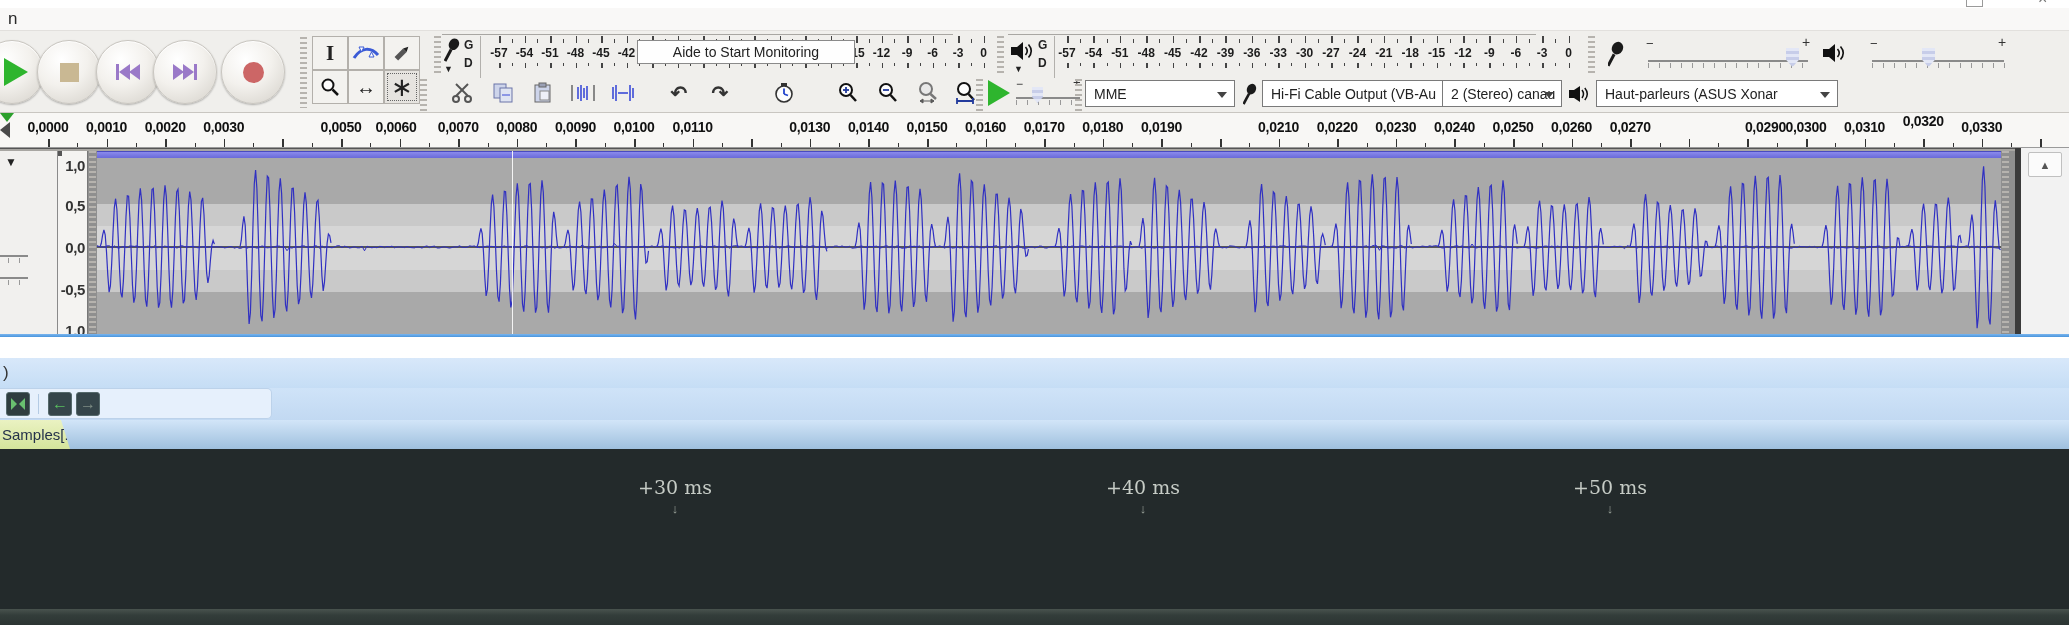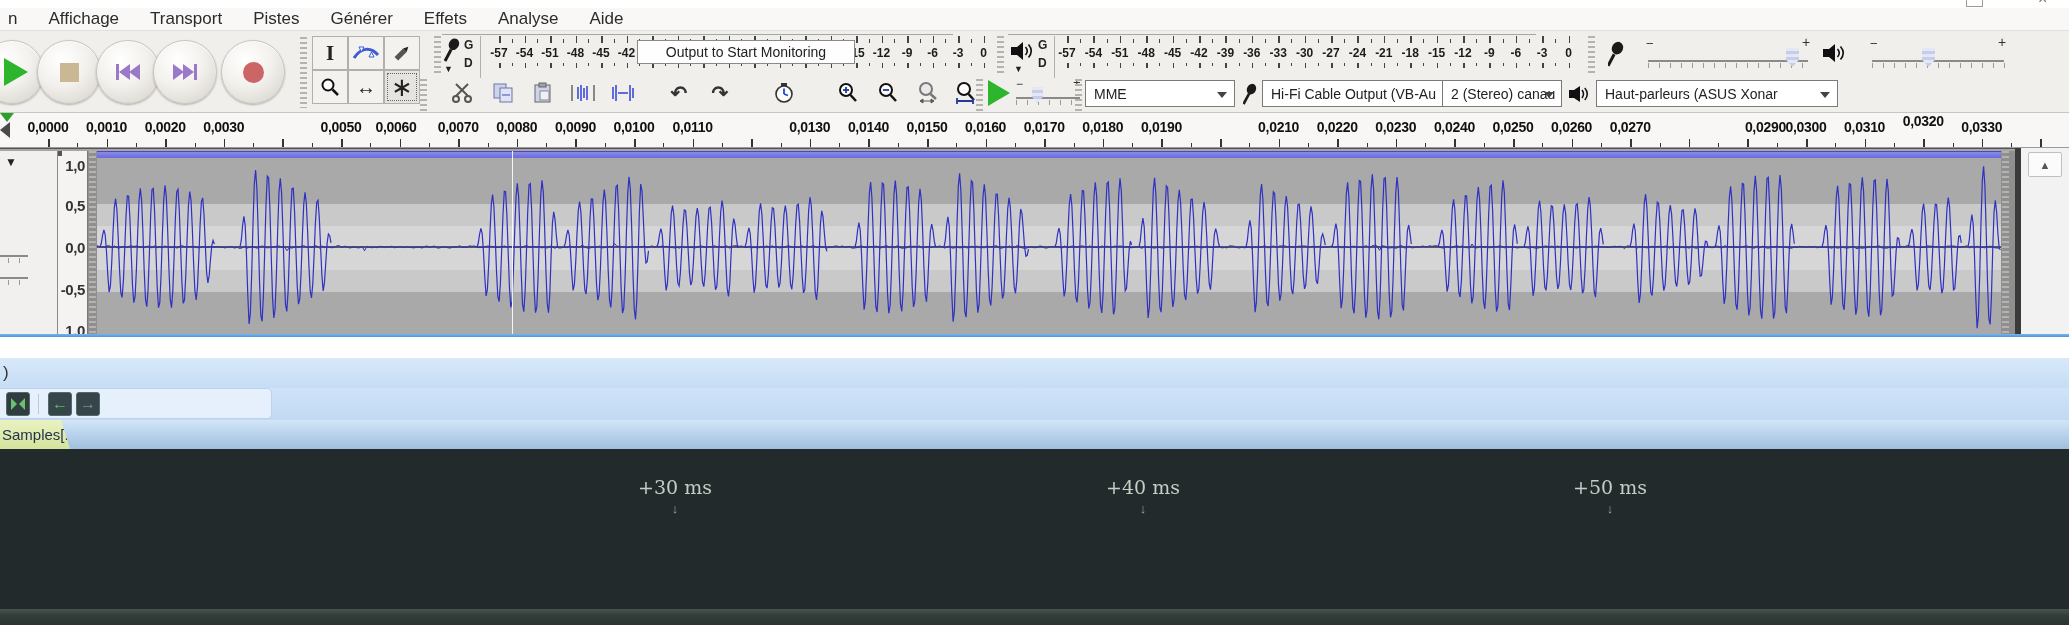--- a/index.html
+++ b/index.html
@@ -40,29 +40,20 @@
   <div class="abs" id="audacity" style="left:0;top:0;width:2069px;height:334px;background:#f7f6f4">
 
     <div class="abs" style="left:0;top:0;width:2069px;height:8px;background:#ffffff"></div>
     <div class="abs" style="left:1966px;top:0;width:17px;height:7px;border:1px solid #9a9a9a;border-top:none;background:#fff"></div>
     <div class="abs" style="left:2036px;top:0;width:16px;height:7px;overflow:hidden">
       <span class="abs" style="left:2px;top:-10px;font-size:16px;color:#777">×</span>
     </div>
 
     <div class="abs" style="left:0;top:8px;width:2069px;height:23px;background:#f9f8f7;border-bottom:1px solid #e2e0dd;display:flex;align-items:center;gap:27px;padding-left:6px">
       <span class="menuitem">n</span>
-      <span id="menu-items" style="display:flex;gap:27px">
-          <span class="menuitem">Affichage</span>
-          <span class="menuitem">Transport</span>
-          <span class="menuitem">Pistes</span>
-          <span class="menuitem">Générer</span>
-          <span class="menuitem">Effets</span>
-          <span class="menuitem">Analyse</span>
-          <span class="menuitem">Aide</span>
-        </span>
     </div>
 
     <div class="abs" style="left:0;top:31px;width:2069px;height:82px;background:#f0efec;border-bottom:1px solid #c9c6c1">
 
       <div class="abs tbtn" style="left:-20px;top:9px">
         <div style="width:0;height:0;border-left:24px solid #2eb52e;border-top:14px solid transparent;border-bottom:14px solid transparent;margin-left:8px"></div>
       </div>
       <div class="abs tbtn" style="left:37px;top:9px">
         <div style="width:19px;height:19px;background:#c9b893"></div>
       </div>
@@ -230,21 +221,21 @@
             <div class="mtick" style="left: 516px; top: 29px; width: 1.5px; height: 5px;"></div>
             <div class="mtick" style="left: 528.75px; top: 5px; width: 1px; height: 4px;"></div>
             <div class="mtick" style="left: 528.75px; top: 29px; width: 1px; height: 3px;"></div>
             <div class="mnum" style="left: 541.5px; top: 12px;">0</div>
             <div class="mtick" style="left: 541.5px; top: 2px; width: 1.5px; height: 7px;"></div>
             <div class="mtick" style="left: 541.5px; top: 29px; width: 1.5px; height: 5px;"></div>
             <div style="left: 45px; top: 27.5px; width: 510.5px; height: 1px; background: rgb(168, 166, 162);"></div>
           </div>
       </div>
 
-      <div class="abs" style="left:637px;top:9px;width:218px;height:24px;background:#fefefe;border:1px solid #8a8a8a;font-size:14px;display:flex;align-items:center;justify-content:center;z-index:5">Output to Start Monitoring</div>
+      <div class="abs" style="left:637px;top:9px;width:218px;height:24px;background:#fefefe;border:1px solid #8a8a8a;font-size:14px;display:flex;align-items:center;justify-content:center;z-index:5">Aide to Start Monitoring</div>
 
       <div class="abs grab" style="left:997px;top:5px;height:40px"></div>
       <div class="abs" style="left:1008px;top:3px;width:575px;height:44px">
         <svg class="abs" style="left:2px;top:6px" width="24" height="22">
             <polygon points="1,7 7,7 13,2 13,20 7,15 1,15" fill="#111"></polygon>
             <path d="M15.5 7 q3.5 4 0 8" stroke="#111" fill="none" stroke-width="1.6"></path>
             <path d="M18.5 4.5 q5.5 6.5 0 13" stroke="#111" fill="none" stroke-width="1.6"></path>
           </svg>
         <div class="abs" style="left:6px;top:30px;font-size:9px;color:#222">▼</div>
         <span class="abs" style="left:30px;top:4px;font-size:12px;font-weight:700">G</span>

